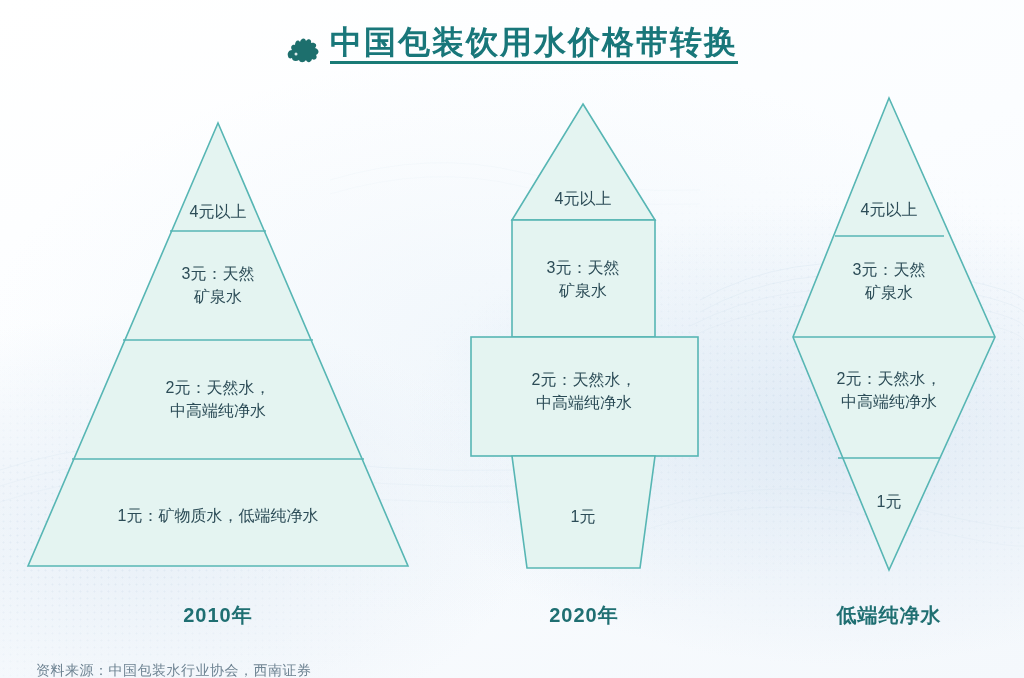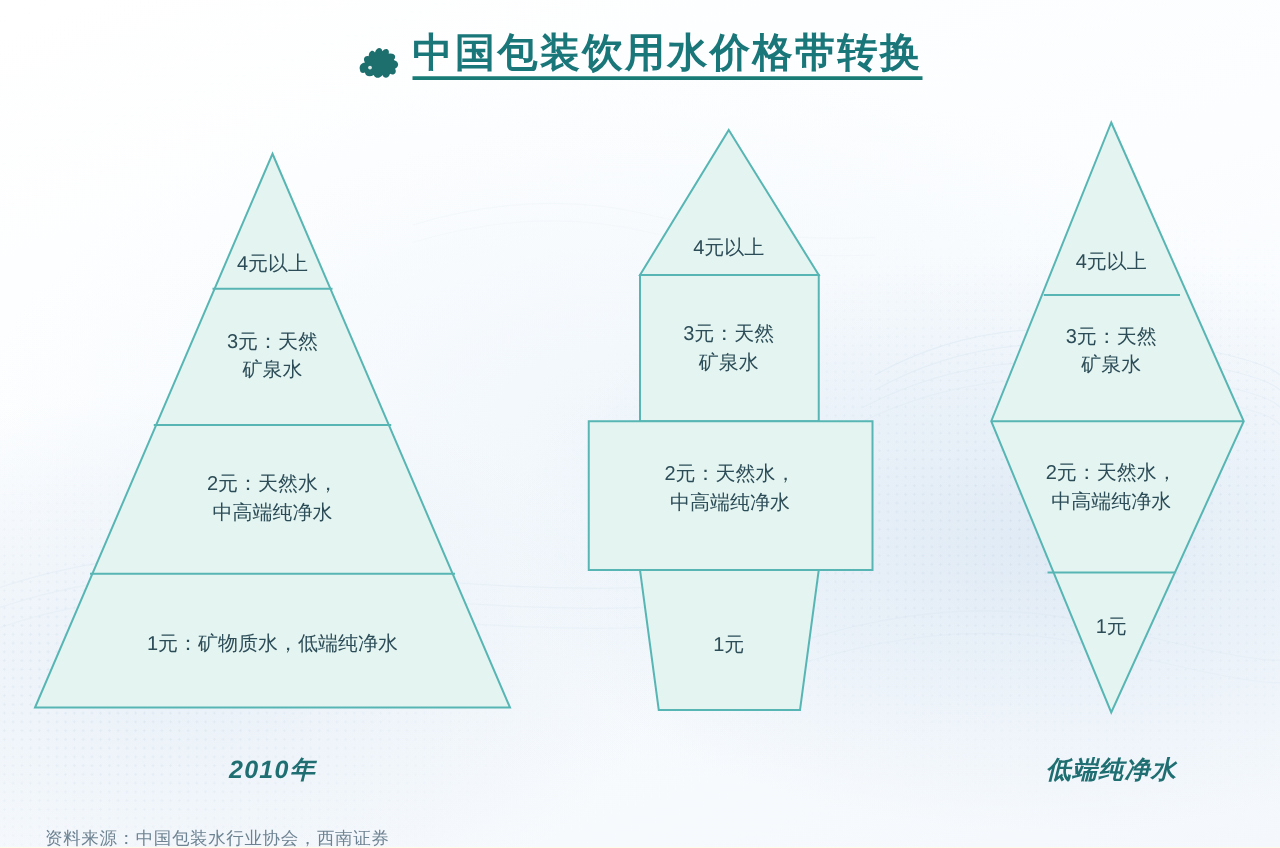--- a/index.html
+++ b/index.html
@@ -9,21 +9,21 @@
     background: #ffffff;
   }
   body {
     font-family: "Liberation Sans", "DejaVu Sans", sans-serif;
   }
   #stage {
     position: relative;
     width: 1024px;
     height: 678px;
     overflow: hidden;
-    background: #fef9c3;
+    background: #bef264;
   }
   
   .bg-layer {
     position: absolute;
     inset: 0;
     pointer-events: none;
   }
   .bg-wash {
     background:
       radial-gradient(ellipse 620px 330px at 82% 64%, rgba(206,222,238,0.55) 0%, rgba(206,222,238,0) 70%),
@@ -85,21 +85,20 @@
 
   
   .caption {
     position: absolute;
     top: 602px;
     text-align: center;
     font-size: 20px;
     font-weight: bold;
     color: #1f6f72;
     letter-spacing: 1px;
-    font-style: italic;
   }
   .cap-1 { left: 118px; width: 200px; }
   .cap-2 { left: 484px; width: 200px; }
   .cap-3 { left: 789px; width: 200px; }
 
   
   .source {
     position: absolute;
     left: 36px;
     top: 648px;
@@ -188,17 +187,18 @@
   <div class="tier-label" style="left:513px; top:505px; width:140px;">1元</div>
 
   <div class="tier-label" style="left:819px; top:198px; width:140px;">4元以上</div>
   <div class="tier-label" style="left:799px; top:258px; width:180px;">3元：天然
 矿泉水</div>
   <div class="tier-label" style="left:779px; top:367px; width:220px;">2元：天然水，
 中高端纯净水</div>
   <div class="tier-label" style="left:819px; top:490px; width:140px;">1元</div>
 
   <div class="caption cap-1">2010年</div>
+  <div class="caption cap-2">2020年</div>
   <div class="caption cap-3">低端纯净水</div>
 
   <div class="source">资料来源：中国包装水行业协会，西南证券</div>
 
 </div>
 
 </body></html>

